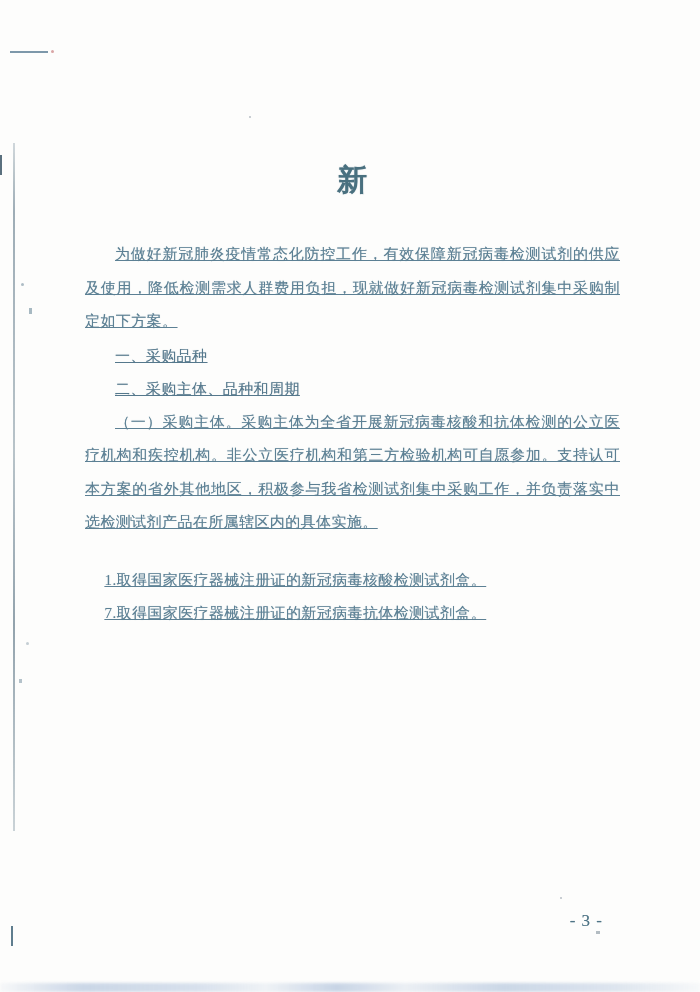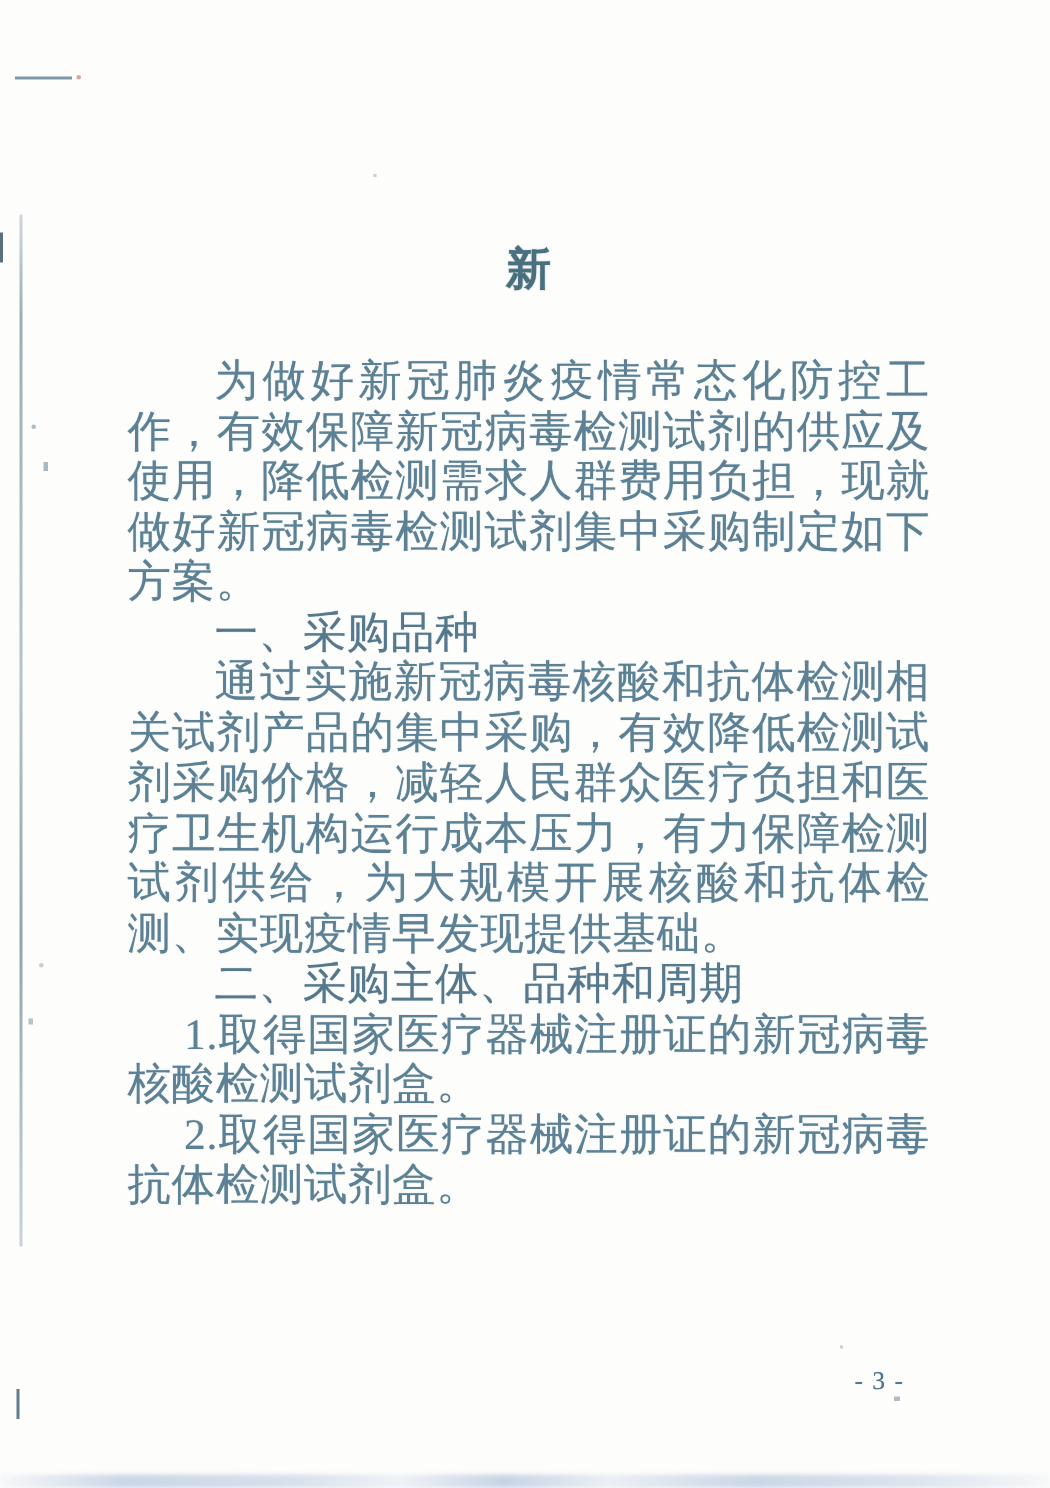--- a/index.html
+++ b/index.html
@@ -24,36 +24,37 @@
     font-size: 30px;
     line-height: 40px;
     font-weight: bold;
     text-align: center;
     color: #49707f;
     letter-spacing: 0.5px;
     text-shadow: 0 0 1px rgba(62,100,118,0.6);
   }
   .para, .heading {
     margin: 0;
-    font-size: 29px;
+    font-size: 15px;
     line-height: 33.5px;
     letter-spacing: 0.4px;
     color: #5c8094;
     text-align: justify;
     text-justify: inter-character;
     text-align-last: left;
     text-indent: 2em;
+    text-decoration: underline;
   }
   .heading {
     font-family: "Liberation Sans", "DejaVu Sans", sans-serif;
     font-weight: 500;
     color: #55788c;
   }
   .para.list { text-indent: 1.3em; }
-  .para.list.first { margin-top: 0; }
+  .para.list.first { margin-top: 24px; }
   .page-number {
     position: absolute;
     top: 911px;
     right: 97px;
     font-size: 17px;
     letter-spacing: 1px;
     color: #4e7486;
     text-shadow: 0 0 0.6px rgba(78,116,134,0.5);
   }
   
@@ -104,20 +105,20 @@
   <div class="artifact vline-bottom-left"></div>
   <div class="artifact speck-a"></div>
   <div class="artifact speck-b"></div>
   <div class="artifact speck-c"></div>
   <div class="artifact bottom-smear"></div>
 
   <div class="content">
     <h1 class="doc-title">新</h1>
     <p class="para">为做好新冠肺炎疫情常态化防控工作，有效保障新冠病毒检测试剂的供应及使用，降低检测需求人群费用负担，现就做好新冠病毒检测试剂集中采购制定如下方案。</p>
     <p class="heading">一、采购品种</p>
-    <p class="para">通过实施新冠病毒核酸和抗体检测相关试剂产品的集中采购，有效降低检测试剂采购价格，减轻人民群众医疗负担和医疗卫生机构运行成本压力，有力保障检测试剂供给，为大规模开展核酸和抗体检测、实现疫情早发现提供基础。</p>
     <p class="heading">二、采购主体、品种和周期</p>
+    <p class="para">（一）采购主体。采购主体为全省开展新冠病毒核酸和抗体检测的公立医疗机构和疾控机构。非公立医疗机构和第三方检验机构可自愿参加。支持认可本方案的省外其他地区，积极参与我省检测试剂集中采购工作，并负责落实中选检测试剂产品在所属辖区内的具体实施。</p>
     <p class="para list first">1.取得国家医疗器械注册证的新冠病毒核酸检测试剂盒。</p>
-    <p class="para list">2.取得国家医疗器械注册证的新冠病毒抗体检测试剂盒。</p>
+    <p class="para list">7.取得国家医疗器械注册证的新冠病毒抗体检测试剂盒。</p>
   </div>
 
   <div class="page-number">- 3 -</div>
 </div>
 
 </body></html>

